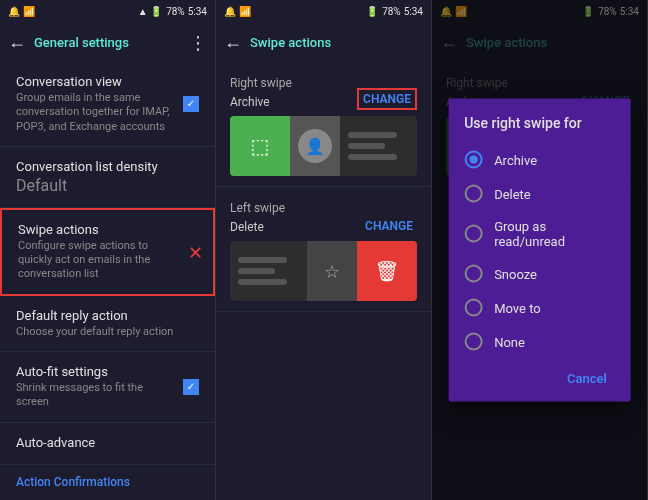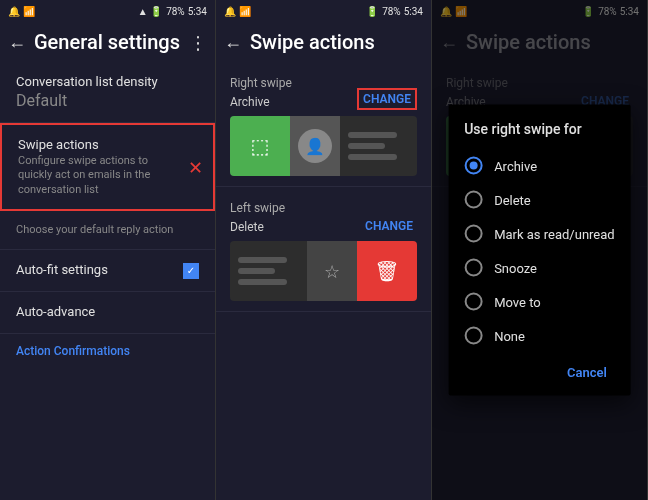--- a/index.html
+++ b/index.html
@@ -48,23 +48,23 @@
       align-items: center;
       padding: 0 8px;
       gap: 8px;
     }
     .header .back-arrow {
       font-size: 18px;
       color: #e0e0e0;
       cursor: pointer;
     }
     .header .title {
-      font-size: 20px;
+      font-size: 13px;
       font-weight: 500;
-      color: #ffffff;
+      color: #5eead4;
       flex: 1;
     }
     .header .menu-dots {
       font-size: 18px;
       color: #e0e0e0;
     }
 
     
     .settings-list {
       flex: 1;
@@ -233,21 +233,21 @@
       position: absolute;
       top: 0; left: 0; right: 0; bottom: 0;
       background: rgba(0,0,0,0.5);
       z-index: 5;
     }
     .dialog {
       position: absolute;
       top: 50%;
       left: 50%;
       transform: translate(-50%, -50%);
-      background: #000000;
+      background: #4c1d95;
       border-radius: 2px;
       width: 85%;
       z-index: 10;
       padding: 16px 0 8px;
       box-shadow: 0 8px 24px rgba(0,0,0,0.6);
     }
     .dialog-title {
       font-size: 14px;
       color: #e0e0e0;
       font-weight: 500;
@@ -321,38 +321,45 @@
   </div>
 
   <div class="header">
     <span class="back-arrow">←</span>
     <span class="title">General settings</span>
     <span class="menu-dots">⋮</span>
   </div>
 
   <div class="settings-list">
 
+    <div class="settings-item" style="padding-right: 44px;">
+      <div class="item-title">Conversation view</div>
+      <div class="item-subtitle">Group emails in the same conversation together for IMAP, POP3, and Exchange accounts</div>
+      <div class="checkbox checked"></div>
+    </div>
 
     <div class="settings-item">
       <div class="item-title">Conversation list density</div>
       <div class="item-value">Default</div>
     </div>
 
     <div class="settings-item highlighted" style="padding-right: 36px;">
       <div class="item-title">Swipe actions</div>
       <div class="item-subtitle">Configure swipe actions to quickly act on emails in the conversation list</div>
       <div style="position:absolute; right:10px; top:50%; transform:translateY(-50%); font-size:18px; color:#e53935;">✕</div>
     </div>
 
     <div class="settings-item">
+      <div class="item-title">Default reply action</div>
       <div class="item-subtitle">Choose your default reply action</div>
     </div>
 
     <div class="settings-item" style="padding-right: 44px;">
       <div class="item-title">Auto-fit settings</div>
+      <div class="item-subtitle">Shrink messages to fit the screen</div>
       <div class="checkbox checked"></div>
     </div>
 
     <div class="settings-item">
       <div class="item-title">Auto-advance</div>
     </div>
 
     <div class="settings-section-title">Action Confirmations</div>
 
   </div>
@@ -481,21 +488,21 @@
     <div class="dialog-option">
       <div class="radio-circle selected"></div>
       <span class="dialog-option-label">Archive</span>
     </div>
     <div class="dialog-option">
       <div class="radio-circle"></div>
       <span class="dialog-option-label">Delete</span>
     </div>
     <div class="dialog-option">
       <div class="radio-circle"></div>
-      <span class="dialog-option-label">Mark as read/unread</span>
+      <span class="dialog-option-label">Group as read/unread</span>
     </div>
     <div class="dialog-option">
       <div class="radio-circle"></div>
       <span class="dialog-option-label">Snooze</span>
     </div>
     <div class="dialog-option">
       <div class="radio-circle"></div>
       <span class="dialog-option-label">Move to</span>
     </div>
     <div class="dialog-option">

